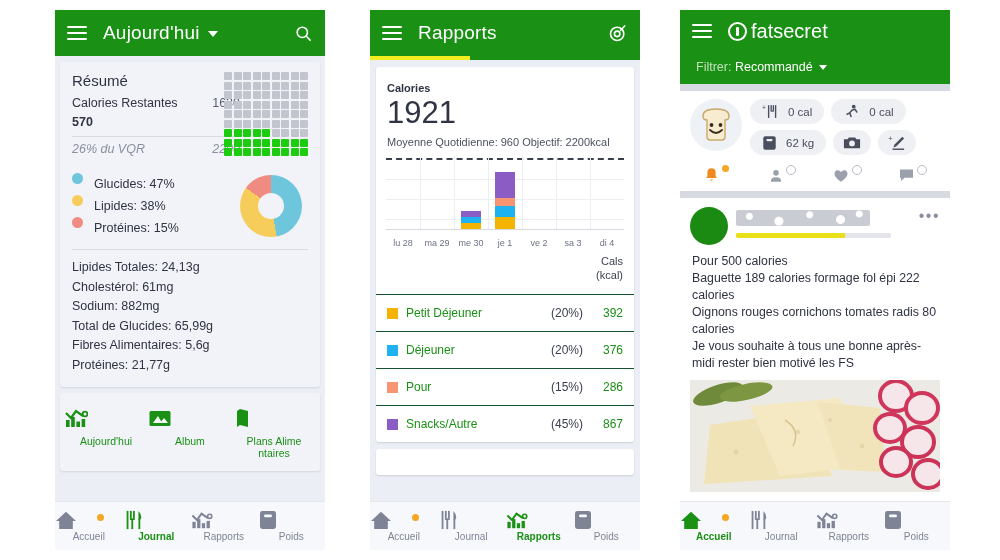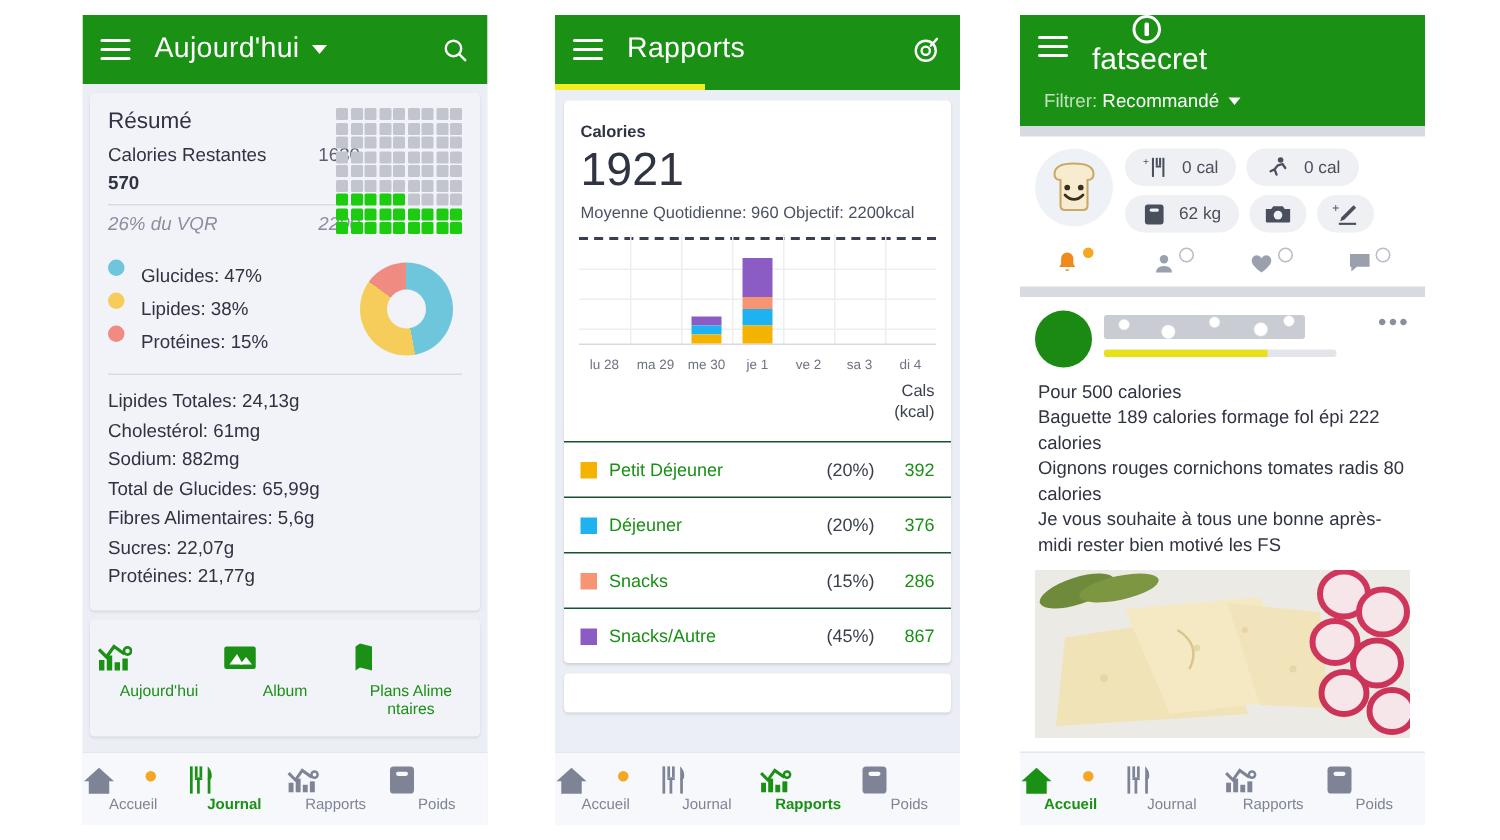--- a/index.html
+++ b/index.html
@@ -78,21 +78,21 @@
   .tbl{margin:0;}
   .trow{display:flex;align-items:center;padding:0 11px;height:36px;border-top:1px solid #14532d;}
   .trow.head{height:40px;border-top:none;align-items:flex-start;padding-top:6px;}
   .sw{width:11px;height:11px;margin-right:8px;flex:0 0 auto;}
   .tname{flex:1;font-size:12px;color:#1a9015;}
   .tpct{font-size:12px;color:#3a3f4d;width:48px;text-align:right;}
   .tcal{font-size:12px;color:#1a9015;width:40px;text-align:right;}
   .thead-r{margin-left:auto;text-align:right;font-size:11px;color:#3a3f4d;line-height:14px;}
 
   
-  .fs-logo{display:flex;align-items:center;color:#fff;font-size:20px;margin-left:16px;flex-direction:column;}
+  .fs-logo{display:flex;align-items:center;color:#fff;font-size:20px;margin-left:16px;}
   .fs-mark{width:19px;height:19px;border-radius:50%;border:2px solid #fff;margin-right:4px;display:flex;align-items:center;justify-content:center;box-sizing:border-box;}
   .fs-mark i{display:block;width:2.5px;height:9px;background:#fff;border-radius:1px;}
   .filter{color:#bfe0bb;font-size:12.5px;padding:8px 0 0 16px;}
   .filter b{color:#fff;font-weight:normal;}
   .fcaret{display:inline-block;width:0;height:0;border-left:4px solid transparent;border-right:4px solid transparent;border-top:5px solid #fff;margin-left:6px;vertical-align:middle;}
   .divider{height:7px;background:#d8dae2;}
   .widget{padding:8px 10px 0 10px;display:flex;}
   .toast{width:52px;height:52px;border-radius:50%;background:#eef1f6;position:relative;flex:0 0 auto;margin-right:8px;}
   .chips{flex:1;}
   .chiprow{display:flex;gap:7px;margin-bottom:6px;}
@@ -263,21 +263,20 @@
         <div class="donut" id="donut" style="background: conic-gradient(rgb(110, 198, 221) 0%, rgb(110, 198, 221) 47%, rgb(246, 205, 91) 47%, rgb(246, 205, 91) 85%, rgb(239, 139, 129) 85%, rgb(239, 139, 129) 100%);"></div>
       </div>
 
       <div class="hr"></div>
       <div class="nutri" id="nutri">
           <div>Lipides Totales: 24,13g</div>
           <div>Cholestérol: 61mg</div>
           <div>Sodium: 882mg</div>
           <div>Total de Glucides: 65,99g</div>
           <div>Fibres Alimentaires: 5,6g</div>
-          <div>Sucres: 22,07g</div>
           <div>Protéines: 21,77g</div>
         </div>
     </div>
 
     <div class="card">
       <div class="quick">
         <div class="quick-item">
           <svg width="24" height="22" viewBox="0 0 24 22">
             <polyline points="2,6 7,11 12,4 19,9" stroke="#1a9015" stroke-width="2.2" fill="none"></polyline>
             <circle cx="21" cy="7" r="2.4" fill="none" stroke="#1a9015" stroke-width="1.8"></circle>
@@ -426,21 +425,21 @@
             <span class="tcal">392</span>
           </div>
           <div class="trow">
             <span class="sw" style="background:#1eb3f0"></span>
             <span class="tname">Déjeuner</span>
             <span class="tpct">(20%)</span>
             <span class="tcal">376</span>
           </div>
           <div class="trow">
             <span class="sw" style="background:#f79472"></span>
-            <span class="tname">Snacks</span>
+            <span class="tname">Pour</span>
             <span class="tpct">(15%)</span>
             <span class="tcal">286</span>
           </div>
           <div class="trow">
             <span class="sw" style="background:#8b5cc4"></span>
             <span class="tname">Snacks/Autre</span>
             <span class="tpct">(45%)</span>
             <span class="tcal">867</span>
           </div>
         </div>

